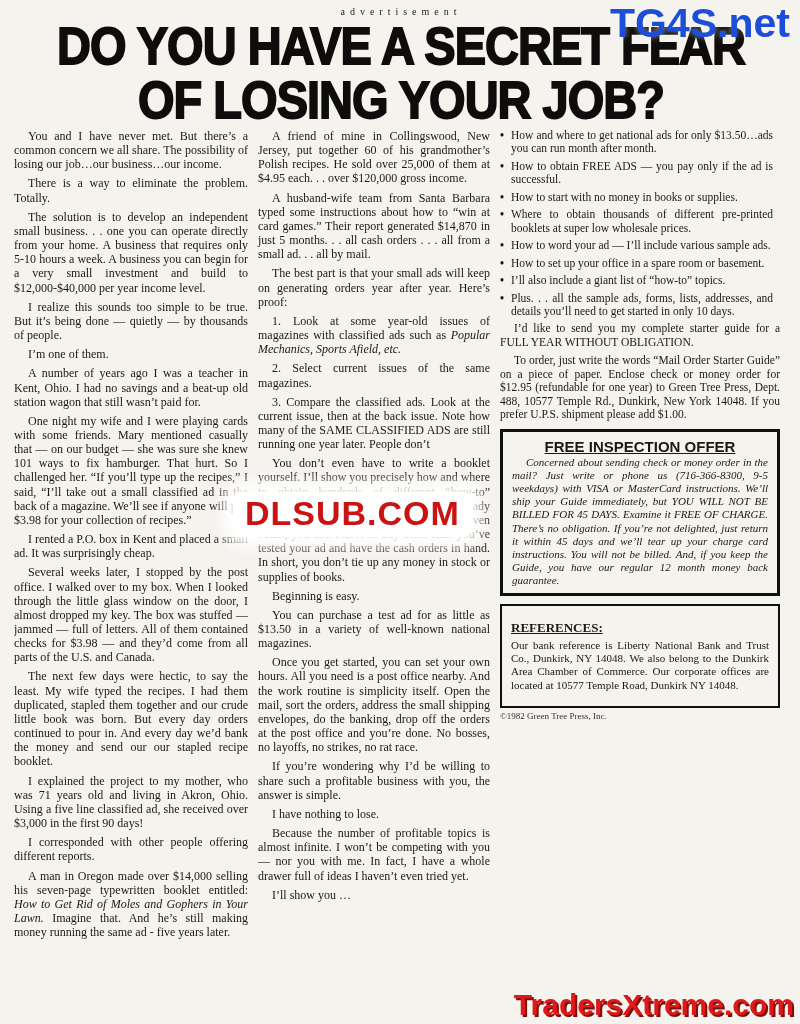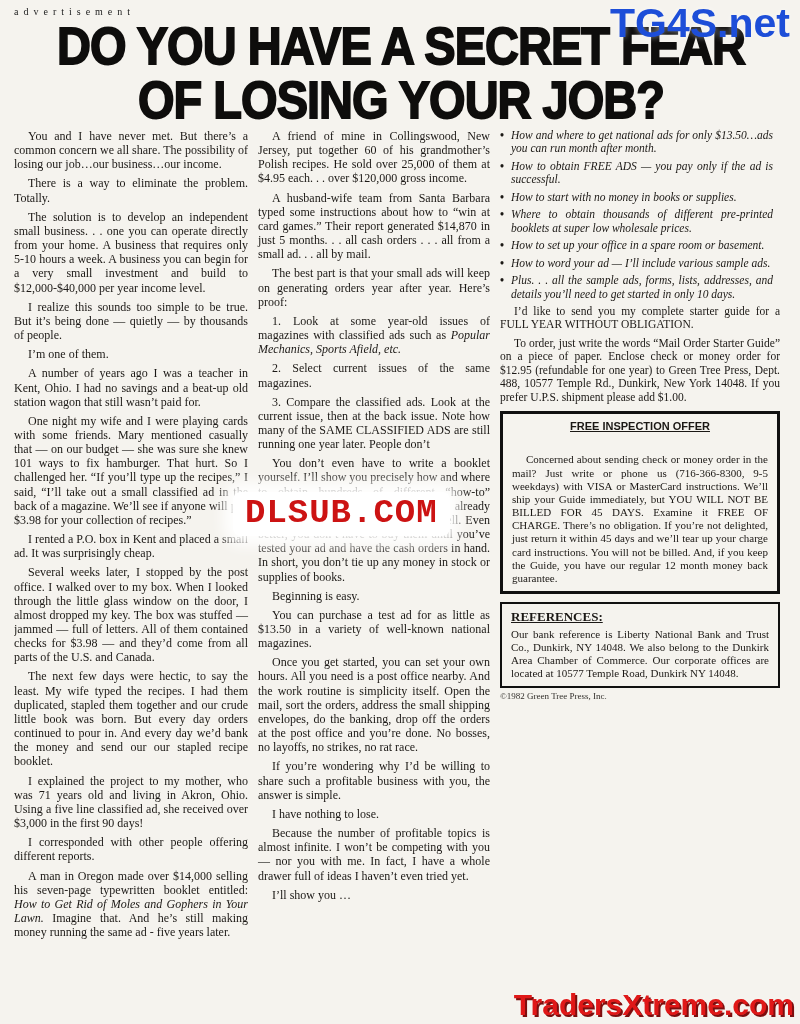--- a/index.html
+++ b/index.html
@@ -10,20 +10,21 @@
     font-family: "Liberation Serif", serif;
     color: #1b1815;
   }
   .page {
     position: relative;
     width: 800px; height: 1024px;
     padding: 4px 12px 0 14px;
     box-sizing: border-box;
   }
   .kicker {
+    text-align: center;
     font-size: 10px;
     letter-spacing: 5px;
     margin-top: 2px;
     color: #222;
   }
   .headline {
     text-align: center;
     font-family: "Liberation Sans", sans-serif;
     font-weight: bold;
     color: #0e0d0c;
@@ -48,49 +49,48 @@
   }
   .c1 { width: 234px; }
   .c2 { width: 232px; }
   .c3 { width: 280px; font-size: 11.5px; line-height: 1.17; }
   .col p { margin: 0 0 5px 0; text-indent: 14px; }
   .italic-seg { font-style: italic; }
   .bullet {
     position: relative;
     padding-left: 11px;
     margin: 0 7px 4px 0;
-    font-style: italic;
   }
   .bullet::before {
     content: "\2022";
     position: absolute;
     left: 0; top: 0;
     font-style: normal;
     font-weight: bold;
   }
   .offer-box {
     border: 3px solid #101010;
     padding: 6px 9px;
     margin-top: 7px;
     font-size: 11px;
     line-height: 1.2;
     text-align: justify;
   }
   .offer-title {
     font-family: "Liberation Sans", sans-serif;
     font-weight: bold;
-    font-size: 11px;
+    font-size: 15px;
     text-align: center;
     text-decoration: underline;
-    margin-bottom: 20px;
-  }
-  .offer-body { text-indent: 14px; }
+    margin-bottom: 0;
+  }
+  .offer-body { text-indent: 14px; font-style: italic; }
   .ref-box {
     border: 2.5px solid #101010;
-    padding: 5px 9px;
+    padding: 14px 9px;
     margin-top: 8px;
     font-size: 11px;
     line-height: 1.2;
     text-align: justify;
   }
   .ref-title {
     font-weight: bold;
     font-size: 13px;
     text-decoration: underline;
     margin-bottom: 3px;
@@ -116,21 +116,20 @@
   }
   .wm-center {
     top: 492px; left: 233px;
     font-size: 34px;
     color: #cc1313;
     background: #ffffff;
     padding: 2px 12px 4px 12px;
     border-radius: 8px;
     letter-spacing: 1px;
     box-shadow: 0 0 14px 10px rgba(255,255,255,0.9);
-    font-family: Liberation Mono, monospace;
   }
   .wm-bottom {
     bottom: 2px; right: 6px;
     font-size: 30px;
     color: #e01818;
     text-shadow: 2px 2px 0 #7c0e0e, 0 0 5px rgba(255,255,255,0.4);
   }
 </style>
 </head>
 <body>
@@ -177,22 +176,23 @@
       <p>I have nothing to lose.</p>
       <p>Because the number of profitable topics is almost infinite. I won’t be competing with you — nor you with me. In fact, I have a whole drawer full of ideas I haven’t even tried yet.</p>
       <p>I’ll show you …</p>
     </div>
 
     <div class="col c3">
       <div class="bullet">How and where to get national ads for only $13.50…ads you can run month after month.</div>
       <div class="bullet">How to obtain FREE ADS — you pay only if the ad is successful.</div>
       <div class="bullet">How to start with no money in books or supplies.</div>
       <div class="bullet">Where to obtain thousands of different pre-printed booklets at super low wholesale prices.</div>
+      <div class="bullet">How to word your ad — I’ll include various sample ads.</div>
       <div class="bullet">How to set up your office in a spare room or basement.</div>
-      <div class="bullet">How to word your ad — I’ll include various sample ads.</div>
+      <div class="bullet">I’ll also include a giant list of “how-to” topics.</div>
       <div class="bullet">Plus. . . all the sample ads, forms, lists, addresses, and details you’ll need to get started in only 10 days.</div>
 
       <p>I’d like to send you my complete starter guide for a FULL YEAR WITHOUT OBLIGATION.</p>
       <p>To order, just write the words “Mail Order Starter Guide” on a piece of paper. Enclose check or money order for $12.95 (refundable for one year) to Green Tree Press, Dept. 488, 10577 Temple Rd., Dunkirk, New York 14048. If you prefer U.P.S. shipment please add $1.00.</p>
 
       <div class="offer-box">
         <div class="offer-title">FREE INSPECTION OFFER</div>
         <div class="offer-body">Concerned about sending check or money order in the mail? Just write or phone us (716-366-8300, 9-5 weekdays) with VISA or MasterCard instructions. We’ll ship your Guide immediately, but YOU WILL NOT BE BILLED FOR 45 DAYS. Examine it FREE OF CHARGE. There’s no obligation. If you’re not delighted, just return it within 45 days and we’ll tear up your charge card instructions. You will not be billed. And, if you keep the Guide, you have our regular 12 month money back guarantee.</div>
       </div>
 

